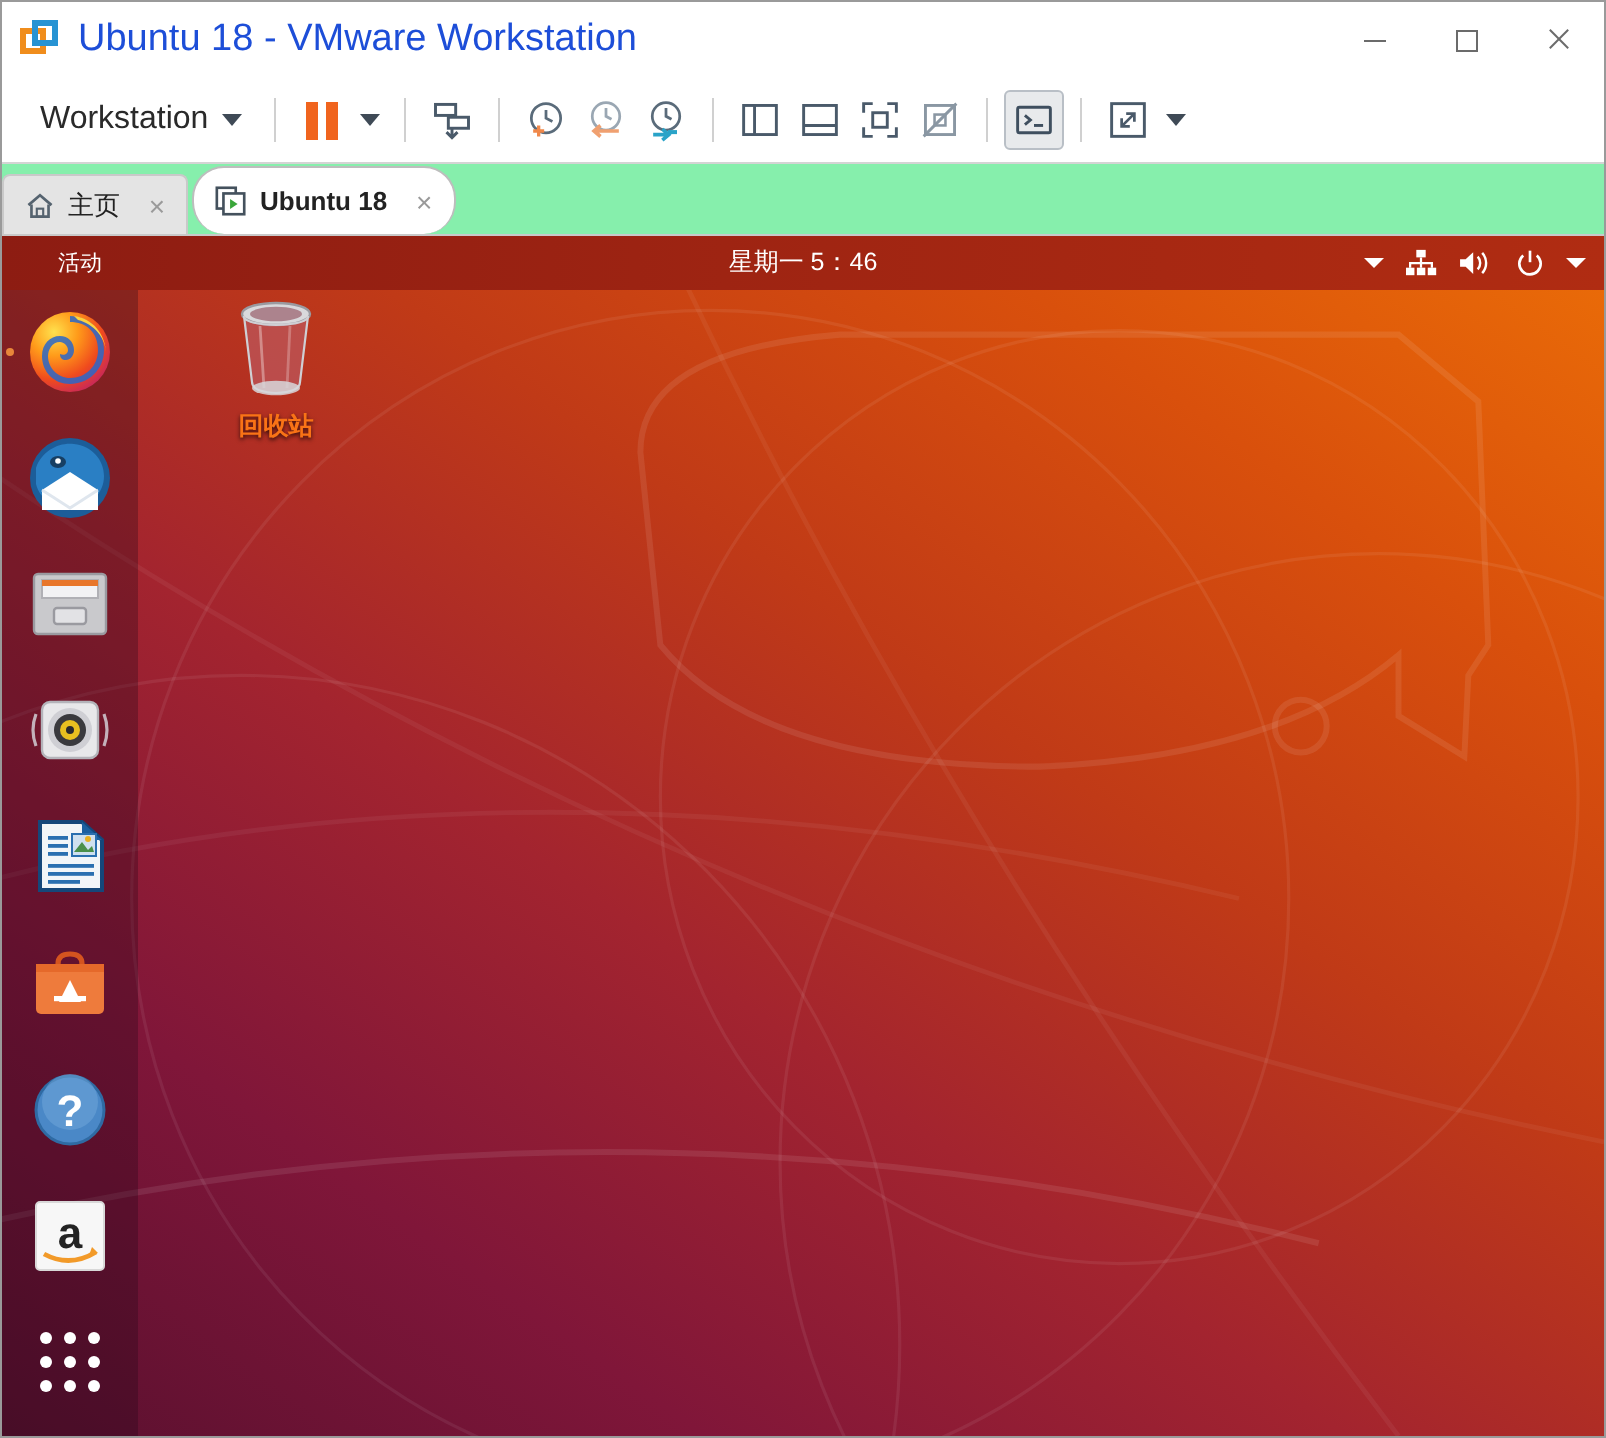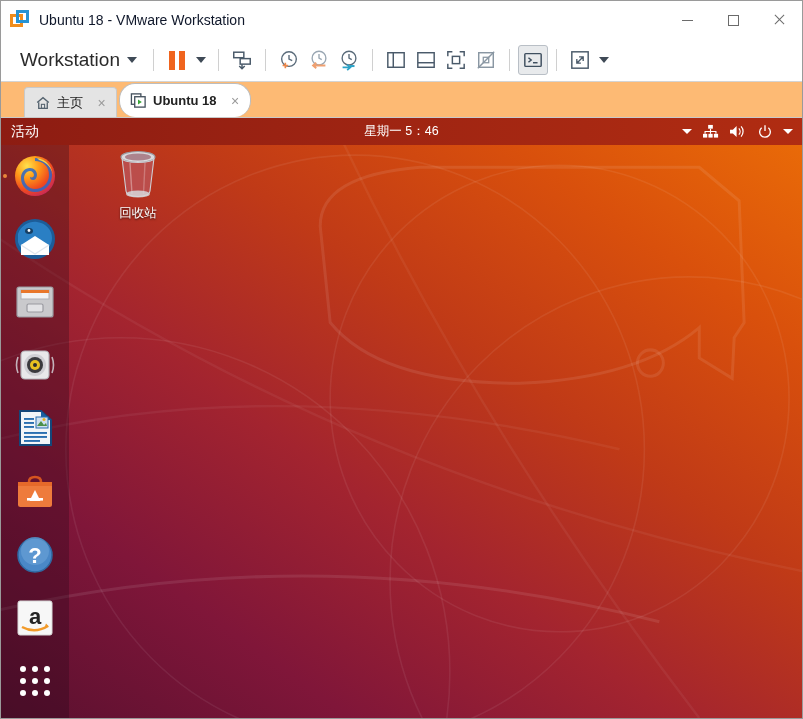--- a/index.html
+++ b/index.html
@@ -28,21 +28,21 @@
   .vm-logo { width: 20px; height: 20px; position: relative; }
   .vm-logo .sq1 {
     position: absolute; left: 0; top: 4px; width: 13px; height: 13px;
     border: 3px solid #f08d1c; background: #ffffff;
   }
   .vm-logo .sq2 {
     position: absolute; left: 6px; top: 0px; width: 13px; height: 13px;
     border: 3px solid #2793d3; background: transparent;
   }
   .title-text {
-    margin-left: 9px; font-size: 14px; color: #0f172a; white-space: nowrap;
+    margin-left: 9px; font-size: 19px; color: #1d4ed8; white-space: nowrap;
   }
   .win-controls { position: absolute; right: 0; top: 0; height: 38px; display: flex; }
   .win-btn {
     width: 46px; height: 38px; display: flex; align-items: center; justify-content: center;
     color: #6b6b6b;
   }
   .wb-min { width: 11px; height: 1px; background: #6b6b6b; }
   .wb-max { width: 11px; height: 11px; border: 1px solid #6b6b6b; }
   .wb-close { position: relative; width: 12px; height: 12px; }
   .wb-close:before, .wb-close:after {
@@ -55,41 +55,41 @@
   
   .toolbar {
     height: 43px; min-height: 43px;
     display: flex; align-items: center;
     background: #ffffff;
     border-bottom: 1px solid #d4d4d4;
     padding-left: 10px;
   }
   .tb-menu {
     display: flex; align-items: center; gap: 7px;
-    font-size: 19px; color: #2a2a2a; padding: 4px 8px 4px 9px; cursor: default;
+    font-size: 16px; color: #2a2a2a; padding: 4px 8px 4px 9px; cursor: default;
   }
   .caret { width: 0; height: 0; border-left: 5px solid transparent; border-right: 5px solid transparent;
            border-top: 6px solid #3f4a56; }
   .tb-sep { width: 1px; height: 22px; background: #d0d0d0; margin: 0 8px; }
   .tb-btn {
     width: 30px; height: 30px; display: flex; align-items: center; justify-content: center;
     border-radius: 3px; border: 1px solid transparent;
   }
   .tb-btn.active { background: #e8eaec; border-color: #b9bfc6; }
   .tb-caret-btn { width: 18px; height: 30px; display: flex; align-items: center; justify-content: center; }
 
   .pause-icon { display: flex; gap: 4px; }
   .pause-icon i { display: block; width: 6px; height: 19px; background: #f0641e; }
 
   
   .tabstrip {
     height: 36px; min-height: 36px;
-    background: #fdba74;
+    background: #86efac;
     display: flex; align-items: flex-end;
-    padding-left: 23px;
+    padding-left: 0;
     border-bottom: 1px solid #c9c9c9;
   }
   .tab {
     display: flex; align-items: center; gap: 6px;
     height: 30px; padding: 0 8px 0 10px;
     background: #e4e4e4;
     border: 1px solid #c9c9c9; border-bottom: none;
     border-radius: 4px 4px 0 0;
     font-size: 13px; color: #222; margin-right: 2px;
   }
@@ -108,21 +108,21 @@
   .guest { flex: 1; position: relative; overflow: hidden; background: #2c001e; }
 
   
   .gnome-topbar {
     position: absolute; left: 0; top: 0; right: 0; height: 27px;
     background: #8b1a10;
     background: linear-gradient(to right, #8d1c12 0%, #9e2412 45%, #b02c12 100%);
     display: flex; align-items: center;
     color: #ffffff; font-size: 12.5px; z-index: 20;
   }
-  .activities { padding-left: 10px; font-size: 14px; color: #fff; }
+  .activities { padding-left: 28px; font-size: 11px; color: #fff; }
   .gnome-clock {
     position: absolute; left: 0; right: 0; text-align: center;
     font-size: 12.5px; color: #ffffff; pointer-events: none;
   }
   .gnome-right {
     margin-left: auto; display: flex; align-items: center; gap: 10px;
     padding-right: 9px; color: #fff;
   }
   .tb-caret-w {
     width: 0; height: 0; border-left: 5px solid transparent; border-right: 5px solid transparent;
@@ -161,22 +161,23 @@
     gap: 6px; align-content: center; justify-content: center;
   }
   .show-apps i { display: block; width: 6px; height: 6px; border-radius: 50%; background: #ffffff; }
 
   
   .desk-icon {
     position: absolute; left: 98px; top: 31px; width: 78px;
     display: flex; flex-direction: column; align-items: center; z-index: 10;
   }
   .desk-icon .lbl {
-    margin-top: 4px; font-size: 12.5px; color: #ffffff;
+    margin-top: 4px; font-size: 12.5px; color: #f97316;
     text-shadow: 0 1px 2px rgba(0,0,0,.75);
+    font-weight: bold;
   }
 </style>
 </head>
 <body>
 
 <div id="app">
 
   <div class="titlebar">
     <div class="title-left">
       <div class="vm-logo">

